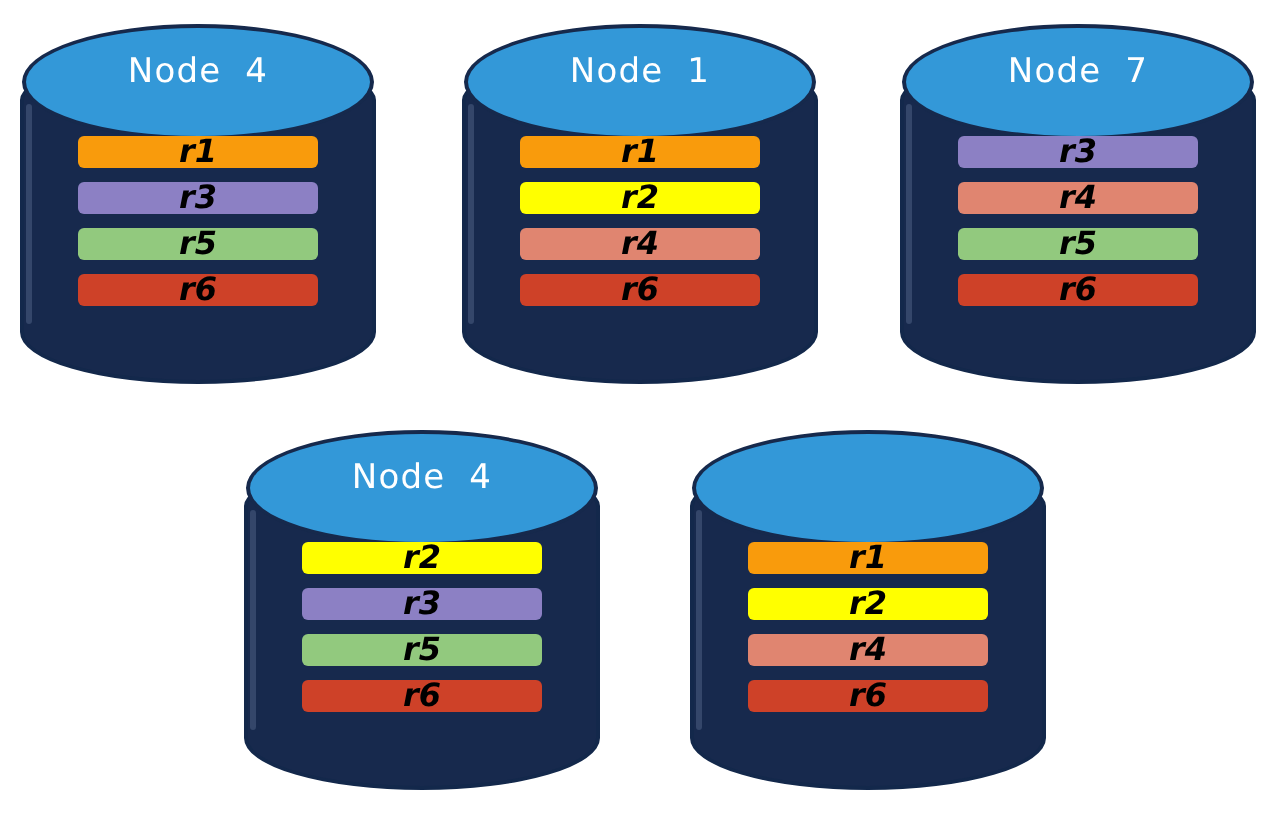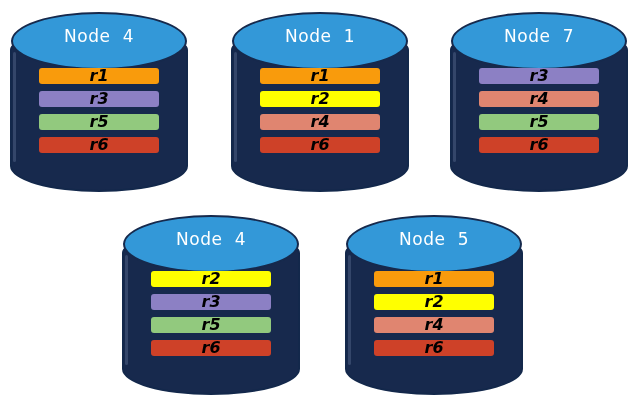--- a/index.html
+++ b/index.html
@@ -144,21 +144,20 @@
       <div class="replica-stack">
         <div class="replica-bar" style="background: rgb(255, 255, 0);">r2</div>
         <div class="replica-bar" style="background: rgb(140, 128, 196);">r3</div>
         <div class="replica-bar" style="background: rgb(146, 201, 126);">r5</div>
         <div class="replica-bar" style="background: rgb(206, 65, 40);">r6</div>
       </div>
     </div>
     <div class="node" style="left: 345px; top: 213px;">
       <div class="node-body"></div>
       <div class="node-top"></div>
-      <div class="node-label">Node  5</div>
       <div class="replica-stack">
         <div class="replica-bar" style="background: rgb(249, 155, 12);">r1</div>
         <div class="replica-bar" style="background: rgb(255, 255, 0);">r2</div>
         <div class="replica-bar" style="background: rgb(224, 133, 112);">r4</div>
         <div class="replica-bar" style="background: rgb(206, 65, 40);">r6</div>
       </div>
     </div>
   </div>
 
 </body></html>

